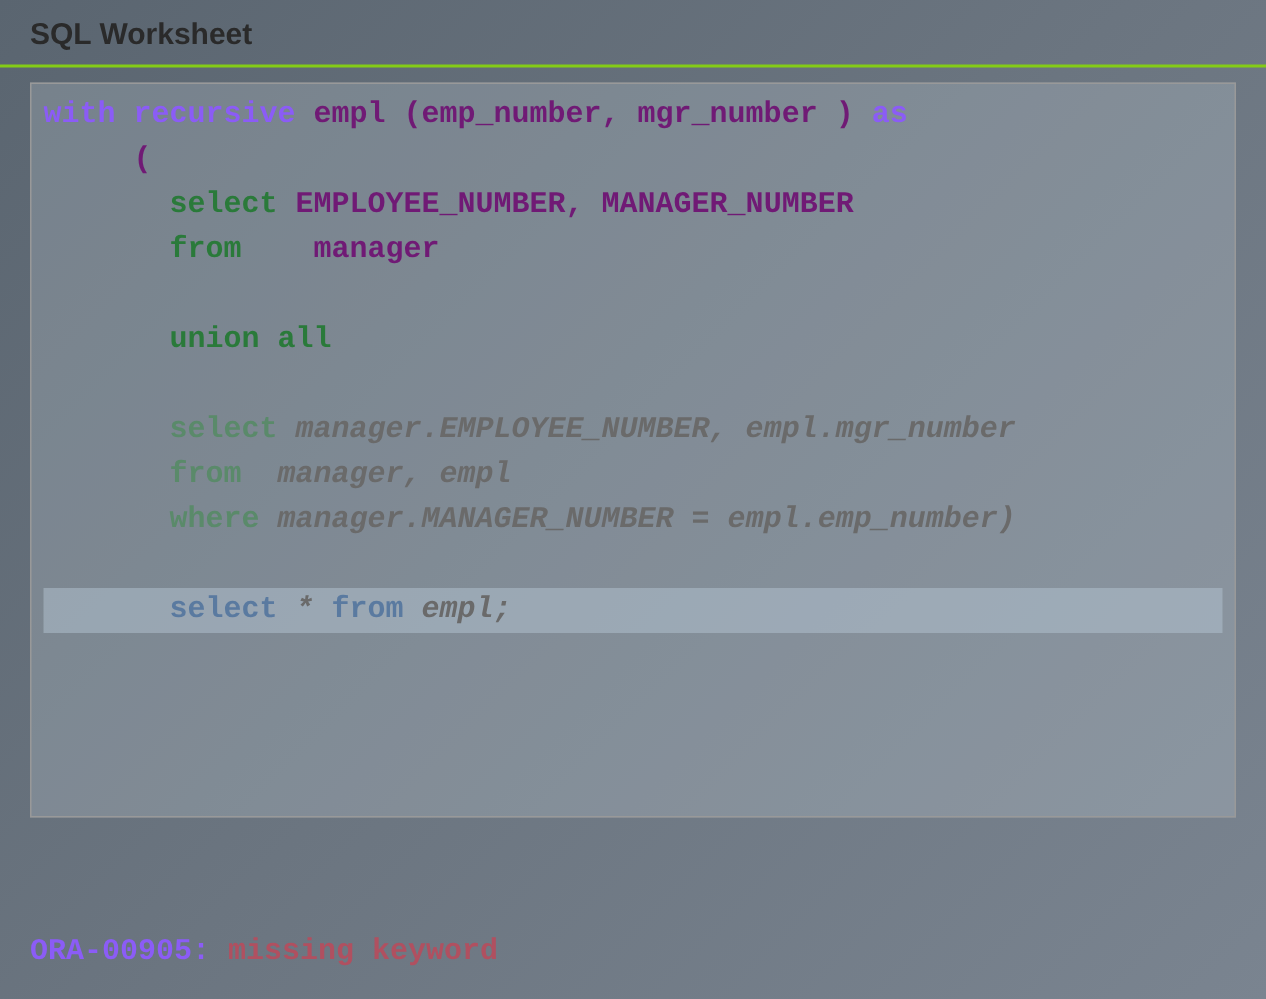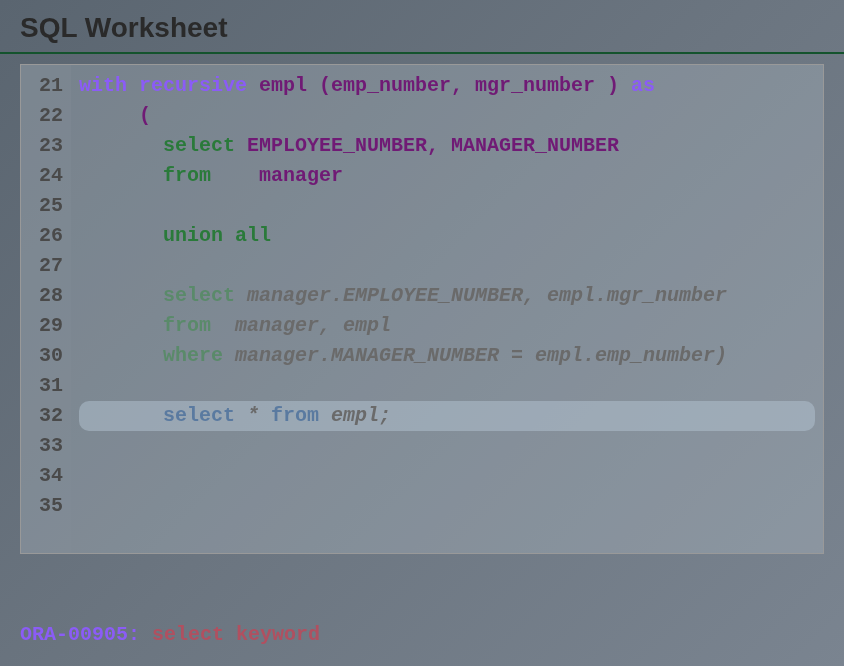--- a/index.html
+++ b/index.html
@@ -12,23 +12,23 @@
       height: 666px;
       background: linear-gradient(135deg, #5a6570 0%, #6b7580 50%, #7a8490 100%);
       font-family: 'Courier New', monospace;
       overflow: hidden;
       position: relative;
     }
     .header {
       padding: 12px 20px 8px 20px;
       font-family: Arial, sans-serif;
       font-weight: bold;
-      font-size: 28px;
+      font-size: 20px;
       color: #2a2a2a;
-      border-bottom: 2px solid #14532d;
+      border-bottom: 2px solid #84cc16;
     }
     .editor-container {
       margin: 10px 20px 10px 20px;
       background: rgba(200, 210, 220, 0.25);
       border: 1px solid #999;
       height: 490px;
       overflow: hidden;
     }
     .code-area {
       display: flex;
@@ -59,21 +59,20 @@
       white-space: pre;
       color: #3a3a3a;
       overflow: hidden;
     }
     .code-line {
       display: block;
       min-height: 30px;
     }
     .highlighted {
       background: rgba(180, 195, 210, 0.5);
-      border-radius: 10px;
     }
     .kw-blue { color: #8b5cf6; }
     .kw-green { color: #2a7a3a; }
     .id-dark { color: #701a75; }
     .faded-green { color: #5a8a6a; }
     .faded-blue { color: #5a7aa0; }
     .faded-text { color: #6a6a6a; font-style: italic; }
     .error-area {
       position: absolute;
       bottom: 20px;
@@ -87,38 +86,21 @@
   </style>
 </head>
 <body>
 
 <div class="header">
   <span>SQL Worksheet</span>
 </div>
 
 <div class="editor-container">
   <div class="code-area">
-    <div class="gutter" id="gutter">
-        <span class="ln">21</span>
-        <span class="ln">22</span>
-        <span class="ln">23</span>
-        <span class="ln">24</span>
-        <span class="ln">25</span>
-        <span class="ln">26</span>
-        <span class="ln">27</span>
-        <span class="ln">28</span>
-        <span class="ln">29</span>
-        <span class="ln">30</span>
-        <span class="ln">31</span>
-        <span class="ln">32</span>
-        <span class="ln">33</span>
-        <span class="ln">34</span>
-        <span class="ln">35</span>
-      </div>
     <div class="code-content" id="code"><span class="code-line"><span class="kw-blue">with recursive</span><span class="id-dark"> empl (emp_number, mgr_number ) </span><span class="kw-blue">as</span></span><span class="code-line"><span class="id-dark">     (</span></span><span class="code-line"><span>       </span><span class="kw-green">select</span><span class="id-dark"> EMPLOYEE_NUMBER, MANAGER_NUMBER</span></span><span class="code-line"><span>       </span><span class="kw-green">from</span><span class="id-dark">    manager</span></span><span class="code-line">&nbsp;</span><span class="code-line"><span>       </span><span class="kw-green">union all</span></span><span class="code-line">&nbsp;</span><span class="code-line"><span>       </span><span class="faded-green">select</span><span class="faded-text"> manager.EMPLOYEE_NUMBER, empl.mgr_number</span></span><span class="code-line"><span>       </span><span class="faded-green">from</span><span class="faded-text">  manager, empl</span></span><span class="code-line"><span>       </span><span class="faded-green">where</span><span class="faded-text"> manager.MANAGER_NUMBER = empl.emp_number)</span></span><span class="code-line">&nbsp;</span><span class="code-line highlighted"><span>       </span><span class="faded-blue">select</span><span class="faded-text"> * </span><span class="faded-blue">from</span><span class="faded-text"> empl;</span></span><span class="code-line">&nbsp;</span><span class="code-line">&nbsp;</span><span class="code-line">&nbsp;</span></div>
   </div>
 </div>
 
 <div class="error-area">
   <span class="error-code">ORA-00905:</span>
   <span> </span>
-  <span class="error-msg">select keyword</span>
+  <span class="error-msg">missing keyword</span>
 </div>
 
 </body></html>

